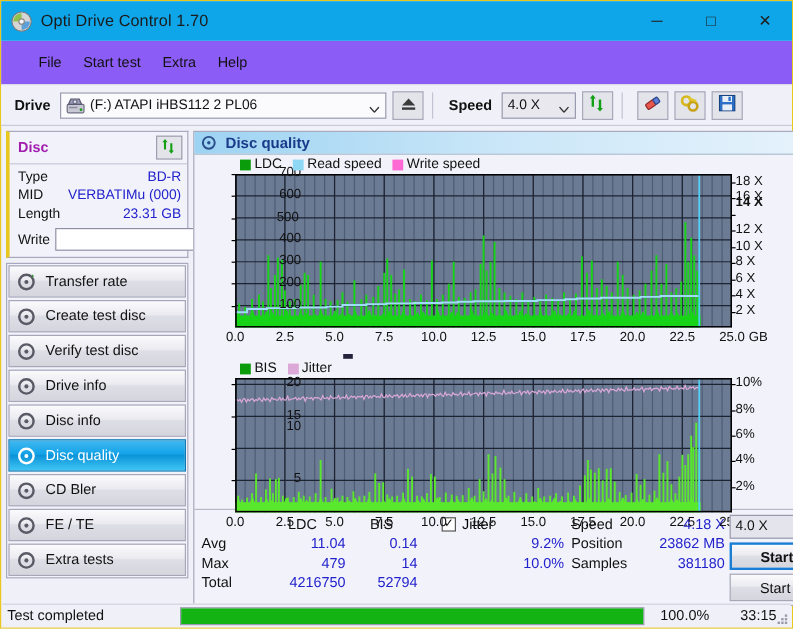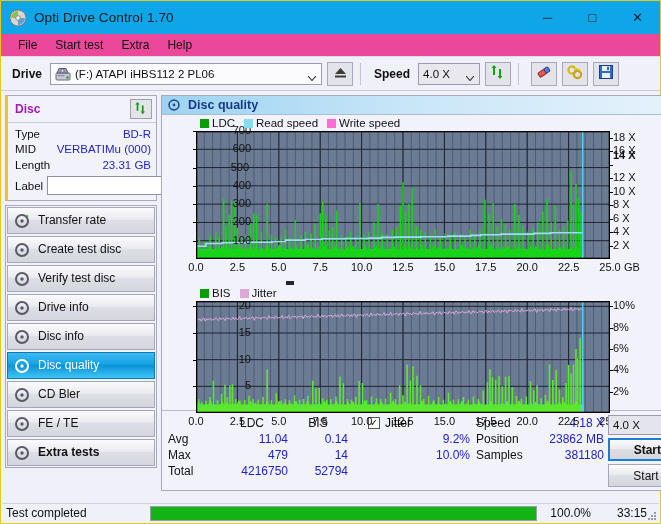--- a/index.html
+++ b/index.html
@@ -34,24 +34,24 @@
     letter-spacing: .1px;
   }
   .winbtns { position: absolute; right: 0; top: 0; height: 33px; display: flex; }
   .winbtn {
     width: 45px; height: 33px; display: flex; align-items: center; justify-content: center;
     color: #222; font-size: 13px;
   }
 
   
   .menubar {
-    height: 23px; background: #ec4899;
+    height: 37px; background: #8b5cf6;
     display: flex; align-items: center;
     border-bottom: 1px solid #dcdce8;
-    padding-left: 8px;
+    padding-left: 22px;
   }
   .menu-item {
     padding: 3px 9px; font-size: 12px; color: #111;
   }
 
   
   .toolbar {
     height: 34px; background: #f0f0f8;
     display: flex; align-items: center;
     padding: 0 5px;
@@ -116,21 +116,21 @@
 
   .navlist { margin-top: 4px; border: 1px solid #a9a9bd; background: #f2f2fb; padding: 1px; }
   .navbtn {
     height: 27px; display: flex; align-items: center;
     background: linear-gradient(#fbfbfd 0%, #eaeaf0 45%, #dedee6 50%, #d5d5de 100%);
     border: 1px solid #a6a6b8;
     margin-bottom: 2px;
     padding-left: 6px;
     font-size: 12px; color: #111;
   }
-  .navbtn:last-child { margin-bottom: 0; font-weight: bold; }
+  .navbtn:last-child { margin-bottom: 0; }
   .navbtn.active {
     background: linear-gradient(#42b8f0 0%, #12a3e8 45%, #0c93d8 50%, #3fc6f5 100%);
     border-color: #0a7ab5;
     color: #fff;
   }
   .navbtn .nicon { width: 17px; height: 17px; margin-right: 7px; flex: none; }
 
   .statusbtn-wrap { margin-top: 4px; }
   .statuswin {
     width: 100%; height: 22px;
@@ -347,21 +347,21 @@
           </div>
           <div class="drow">
             <span class="dkey">MID</span>
             <span class="dval">VERBATIMu (000)</span>
           </div>
           <div class="drow">
             <span class="dkey">Length</span>
             <span class="dval">23.31 GB</span>
           </div>
           <div class="label-row">
-            <span class="label-key">Label</span>
+            <span class="label-key">Write</span>
             <input class="label-input" value="" style="">
             <div class="mini-btn">
               <span>
                 <svg width="15" height="15" viewBox="0 0 16 16">
                   <circle cx="8" cy="8" r="7" fill="#e8e27a" stroke="#8e8a32"></circle>
                   <circle cx="8" cy="8" r="4.6" fill="#d9d26a" stroke="#a39b45"></circle>
                   <circle cx="8" cy="8" r="1.9" fill="#f7f6e2" stroke="#9a9450"></circle>
                 </svg>
               </span>
             </div>
@@ -876,21 +876,21 @@
             <rect x="383.4" y="37.3" width="1.6" height="74.7" fill="#5ae82e"></rect>
             <rect x="385.8" y="61.3" width="1.6" height="50.7" fill="#5ae82e"></rect>
             <path d="M0.0 18.7 L1.3 17.7 L2.6 19.1 L4.0 17.9 L5.3 20.2 L6.6 17.6 L7.9 17.1 L9.3 20.1 L10.6 17.7 L11.9 19.0 L13.2 17.8 L14.6 17.3 L15.9 19.5 L17.2 18.0 L18.5 18.7 L19.9 16.7 L21.2 18.3 L22.5 19.6 L23.8 16.6 L25.2 18.7 L26.5 17.1 L27.8 17.8 L29.1 19.6 L30.5 16.5 L31.8 17.7 L33.1 17.4 L34.4 18.6 L35.8 18.1 L37.1 16.1 L38.4 18.6 L39.7 16.8 L41.1 18.4 L42.4 18.2 L43.7 15.3 L45.0 18.6 L46.4 17.6 L47.7 17.5 L49.0 17.2 L50.3 16.2 L51.7 18.4 L53.0 16.8 L54.3 17.8 L55.6 16.5 L57.0 15.8 L58.3 19.4 L59.6 16.2 L60.9 16.7 L62.3 17.1 L63.6 16.3 L64.9 18.4 L66.2 16.2 L67.6 16.6 L68.9 16.3 L70.2 17.0 L71.5 18.3 L72.9 14.7 L74.2 17.1 L75.5 16.9 L76.8 16.2 L78.2 17.9 L79.5 14.8 L80.8 16.5 L82.1 17.0 L83.5 16.6 L84.8 16.5 L86.1 14.6 L87.4 17.6 L88.8 16.2 L90.1 16.0 L91.4 16.8 L92.7 14.2 L94.1 17.6 L95.4 16.6 L96.7 15.0 L98.0 16.1 L99.4 15.3 L100.7 17.3 L102.0 15.3 L103.3 15.5 L104.7 15.9 L106.0 14.9 L107.3 17.9 L108.6 14.6 L110.0 14.6 L111.3 16.7 L112.6 15.1 L113.9 16.5 L115.3 14.5 L116.6 15.1 L117.9 16.0 L119.2 15.4 L120.6 16.4 L121.9 13.3 L123.2 15.8 L124.5 16.5 L125.9 14.1 L127.2 16.0 L128.5 13.9 L129.8 15.4 L131.2 16.2 L132.5 14.3 L133.8 15.0 L135.1 13.9 L136.5 16.4 L137.8 15.0 L139.1 13.6 L140.4 15.8 L141.8 13.6 L143.1 16.0 L144.4 15.1 L145.7 12.9 L147.1 15.4 L148.4 14.5 L149.7 15.5 L151.0 13.8 L152.4 13.7 L153.7 15.5 L155.0 13.7 L156.3 15.7 L157.7 13.3 L159.0 13.2 L160.3 16.3 L161.6 13.5 L163.0 14.3 L164.3 13.5 L165.6 13.9 L166.9 15.3 L168.2 13.3 L169.6 14.5 L170.9 12.7 L172.2 14.5 L173.5 15.5 L174.9 11.9 L176.2 14.4 L177.5 13.5 L178.8 13.9 L180.2 14.8 L181.5 12.2 L182.8 13.9 L184.1 13.4 L185.5 14.6 L186.8 13.5 L188.1 11.7 L189.4 15.0 L190.8 12.9 L192.1 13.7 L193.4 13.7 L194.7 11.5 L196.1 14.7 L197.4 13.4 L198.7 13.1 L200.0 12.6 L201.4 12.6 L202.7 14.8 L204.0 12.1 L205.3 13.4 L206.7 12.6 L208.0 12.1 L209.3 15.2 L210.6 11.7 L212.0 12.3 L213.3 13.1 L214.6 12.7 L215.9 13.8 L217.3 11.4 L218.6 12.9 L219.9 12.4 L221.2 12.9 L222.6 13.8 L223.9 10.2 L225.2 13.2 L226.5 13.2 L227.9 11.8 L229.2 13.1 L230.5 10.9 L231.8 12.9 L233.2 12.7 L234.5 12.2 L235.8 12.1 L237.1 10.6 L238.5 14.1 L239.8 11.8 L241.1 11.2 L242.4 12.7 L243.8 10.6 L245.1 13.4 L246.4 12.0 L247.7 10.8 L249.1 12.0 L250.4 11.6 L251.7 13.3 L253.0 10.4 L254.4 11.4 L255.7 12.3 L257.0 10.8 L258.3 13.3 L259.7 10.2 L261.0 10.7 L262.3 12.8 L263.6 11.1 L265.0 11.8 L266.3 10.1 L267.6 11.7 L268.9 12.0 L270.3 10.7 L271.6 12.1 L272.9 9.3 L274.2 12.0 L275.6 12.4 L276.9 9.5 L278.2 11.5 L279.5 10.3 L280.9 11.7 L282.2 11.4 L283.5 9.9 L284.8 11.1 L286.2 10.0 L287.5 12.5 L288.8 10.4 L290.1 9.1 L291.5 12.1 L292.8 9.9 L294.1 11.4 L295.4 10.5 L296.8 9.1 L298.1 11.5 L299.4 10.4 L300.7 11.1 L302.1 9.1 L303.4 10.0 L304.7 11.9 L306.0 9.1 L307.4 11.1 L308.7 9.3 L310.0 9.5 L311.3 12.1 L312.7 9.1 L314.0 9.9 L315.3 9.5 L316.6 10.5 L318.0 10.8 L319.3 8.5 L320.6 10.5 L321.9 8.9 L323.3 10.4 L324.6 11.0 L325.9 7.5 L327.2 10.4 L328.6 9.9 L329.9 9.8 L331.2 9.9 L332.5 8.2 L333.8 10.3 L335.2 9.2 L336.5 10.2 L337.8 9.0 L339.1 7.6 L340.5 11.4 L341.8 8.8 L343.1 9.0 L344.4 9.4 L345.8 8.0 L347.1 10.6 L348.4 8.9 L349.7 8.8 L351.1 8.4 L352.4 8.9 L353.7 10.8 L355.0 7.3 L356.4 9.0 L357.7 9.0 L359.0 8.2 L360.3 10.5 L361.7 7.3 L363.0 8.3 L364.3 9.2 L365.6 8.9 L367.0 9.1 L368.3 6.8 L369.6 9.4 L370.9 8.5 L372.3 8.3 L373.6 9.4 L374.9 6.2 L376.2 9.4 L377.6 9.2 L378.9 7.4 L380.2 8.4 L381.5 7.2 L382.9 9.3 L384.2 8.0 L385.5 7.8 L386.8 8.1" fill="none" stroke="#dba8d8" stroke-width="1"></path>
             <line x1="386.67600000000004" y1="0" x2="386.67600000000004" y2="112" stroke="#4fd0f5" stroke-width="1.4"></line>
             <rect x="0.5" y="0.5" width="413" height="111" fill="none" stroke="#000" stroke-width="1.6"></rect>
           </svg>
           <div class="axis-lbl" style="right: 463px; top: 184.333px; text-align: right;">20</div>
           <div class="tickmark" style="left: 31px; top: 191.333px; width: 3px; height: 1px;"></div>
           <div class="axis-lbl" style="right: 463px; top: 211px; text-align: right;">15</div>
           <div class="tickmark" style="left: 31px; top: 218px; width: 3px; height: 1px;"></div>
-          <div class="axis-lbl" style="right: 463px; top: 238px; text-align: right;">10</div>
+          <div class="axis-lbl" style="right: 463px; top: 220px; text-align: right;">10</div>
           <div class="tickmark" style="left: 31px; top: 244.667px; width: 3px; height: 1px;"></div>
           <div class="axis-lbl" style="right: 463px; top: 264.333px; text-align: right;">5</div>
           <div class="tickmark" style="left: 31px; top: 271.333px; width: 3px; height: 1px;"></div>
           <div class="axis-lbl" style="left: 451px; top: 184.333px;">10%</div>
           <div class="tickmark" style="left: 448px; top: 191.333px; width: 3px; height: 1px;"></div>
           <div class="axis-lbl" style="left: 451px; top: 205.667px;">8%</div>
           <div class="tickmark" style="left: 448px; top: 212.667px; width: 3px; height: 1px;"></div>
           <div class="axis-lbl" style="left: 451px; top: 227px;">6%</div>
           <div class="tickmark" style="left: 448px; top: 234px; width: 3px; height: 1px;"></div>
           <div class="axis-lbl" style="left: 451px; top: 248.333px;">4%</div>

